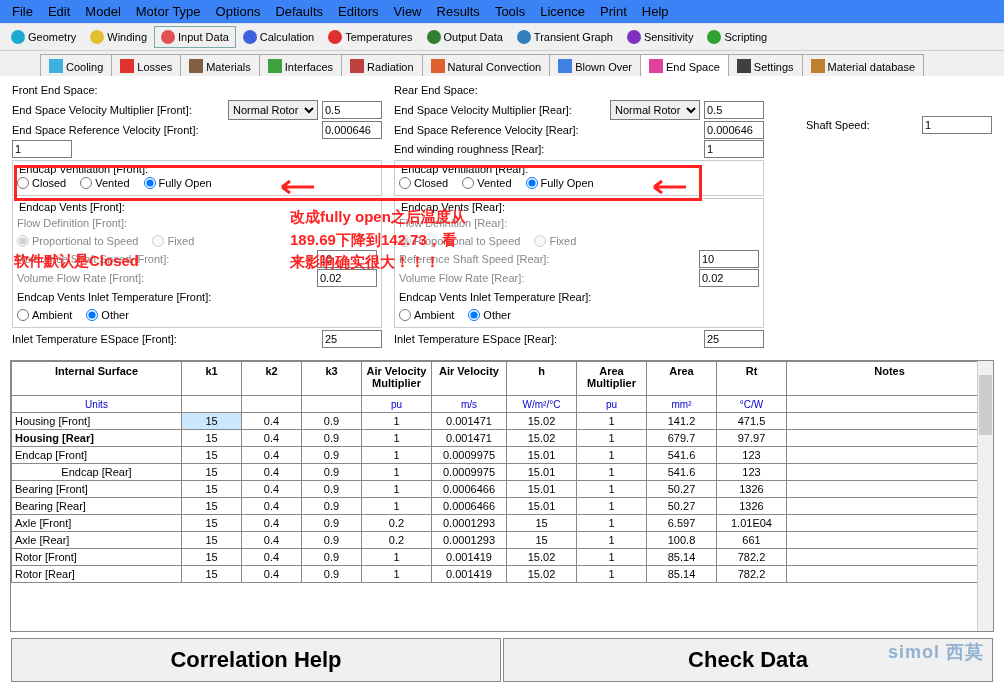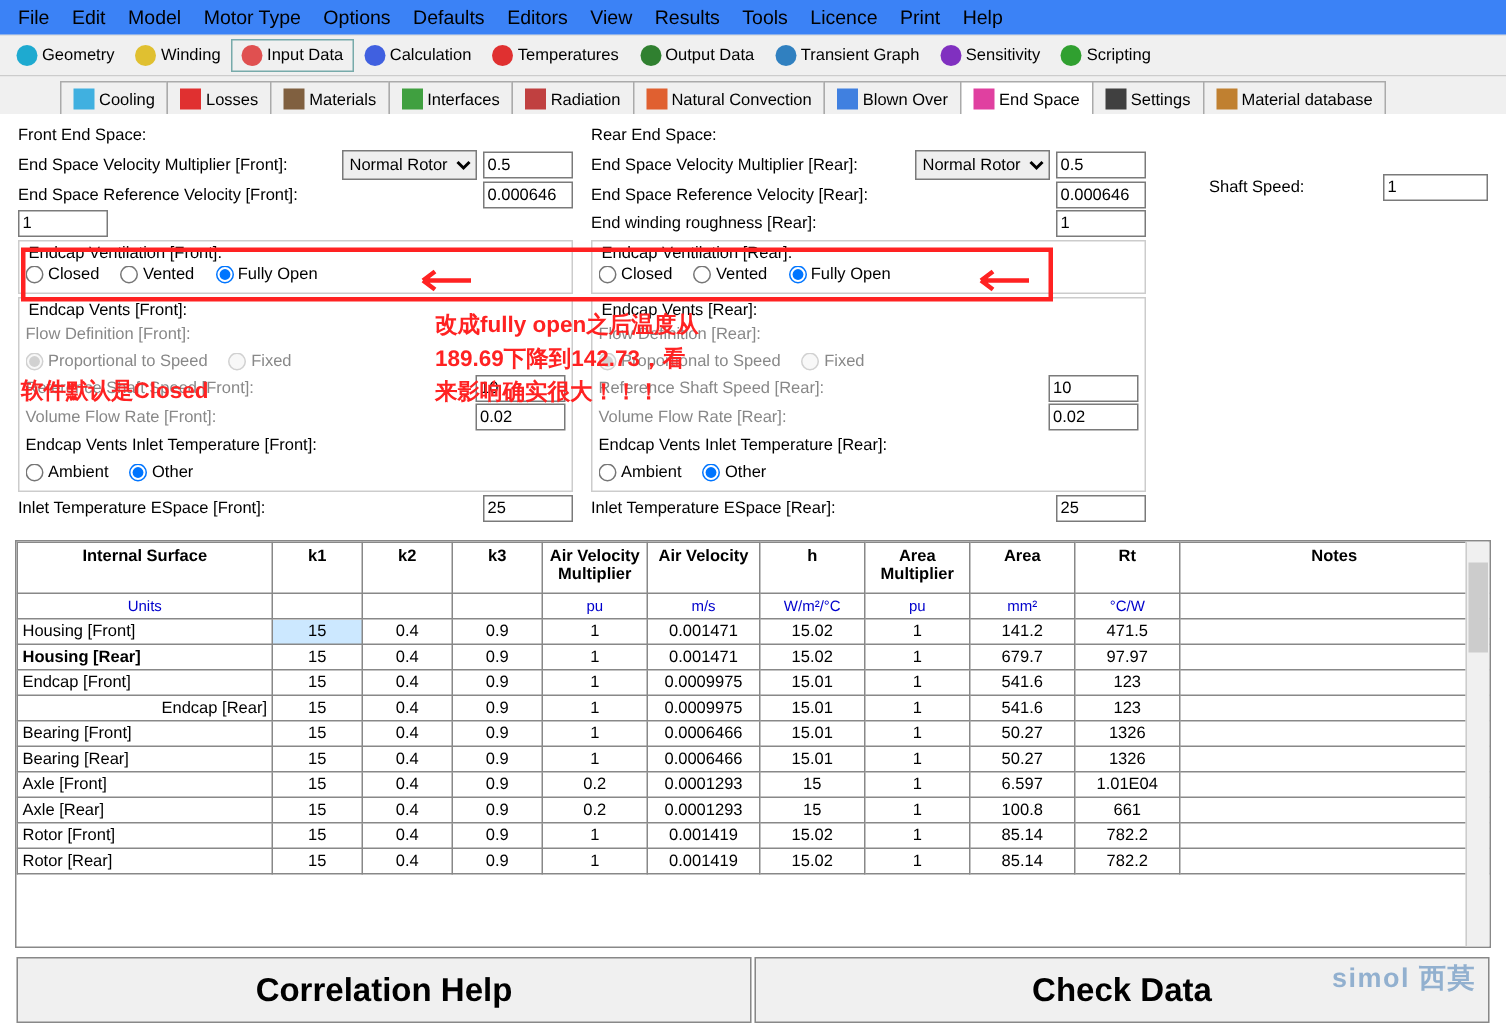--- a/index.html
+++ b/index.html
@@ -392,21 +392,21 @@
           <td>0.9</td>
           <td>1</td>
           <td>0.0009975</td>
           <td>15.01</td>
           <td>1</td>
           <td>541.6</td>
           <td>123</td>
           <td></td>
         </tr>
         <tr>
-          <td style="text-align: right; margin-top: 15px;">Endcap [Rear]</td>
+          <td style="text-align: center; margin-top: 15px;">Endcap [Rear]</td>
           <td>15</td>
           <td>0.4</td>
           <td>0.9</td>
           <td>1</td>
           <td>0.0009975</td>
           <td>15.01</td>
           <td>1</td>
           <td>541.6</td>
           <td>123</td>
           <td></td>

